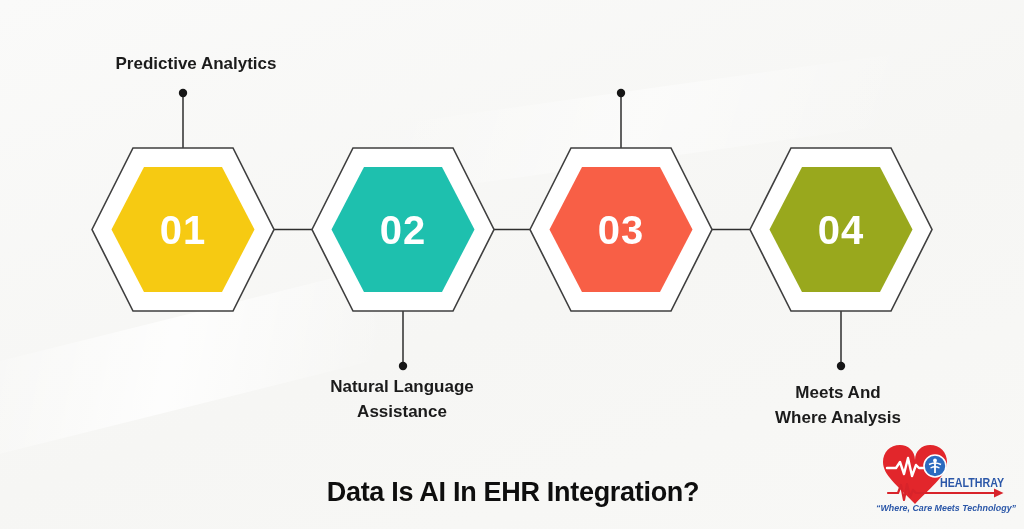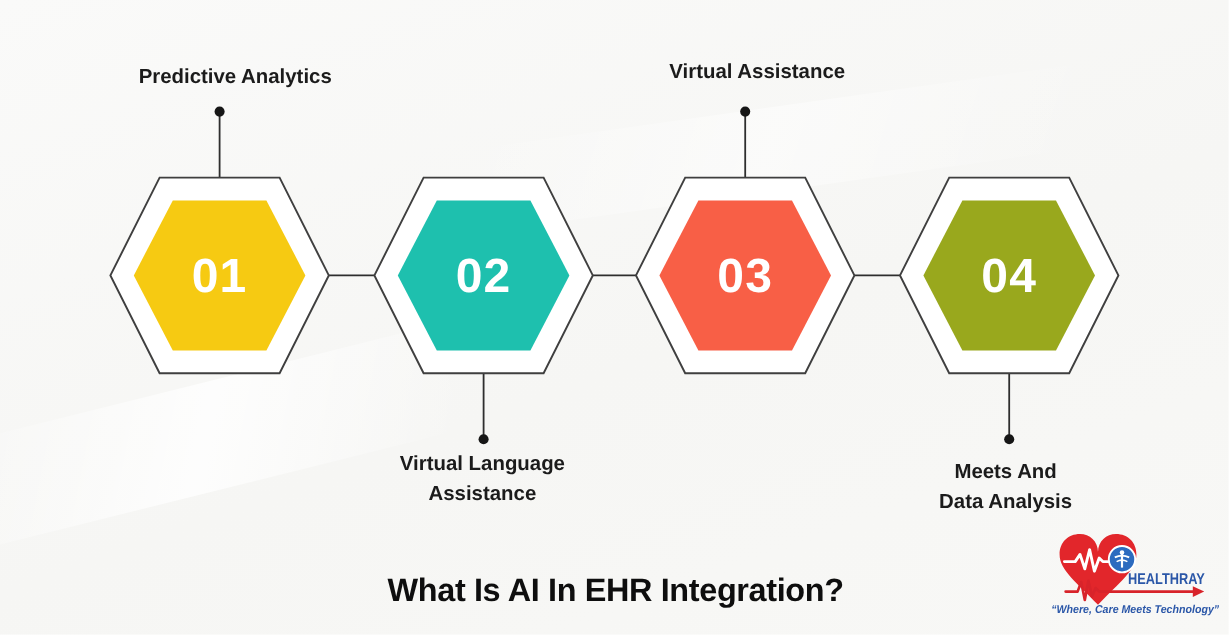--- a/index.html
+++ b/index.html
@@ -61,33 +61,30 @@
     <text class="hex-number" x="621" y="243.5" text-anchor="middle">03</text>
 
     <polygon points="750,229.5 791,148 891,148 932,229.5 891,311 791,311" fill="#ffffff" stroke="#3f3f3f" stroke-width="1.6"></polygon>
     <polygon points="769.5,229.5 802,167 880,167 912.5,229.5 880,292 802,292" fill="#99A81D"></polygon>
     <text class="hex-number" x="841" y="243.5" text-anchor="middle">04</text>
   </svg>
 
   <div class="step-label" style="left:196px;top:51px;">
     <span>Predictive Analytics</span>
   </div>
-  <div class="step-label" style="left:631px;top:47px;">
-    <span>Virtual Assistance</span>
-  </div>
   <div class="step-label" style="left:402px;top:374px;">
-    <span>Virtual Language</span><br>
+    <span>Natural Language</span><br>
     <span>Assistance</span>
   </div>
   <div class="step-label" style="left:838px;top:380px;">
     <span>Meets And</span><br>
-    <span>Data Analysis</span>
+    <span>Where Analysis</span>
   </div>
 
-  <div class="page-title">What Is AI In EHR Integration?</div>
+  <div class="page-title">Data Is AI In EHR Integration?</div>
 
   <svg class="logo" viewBox="0 0 152 82">
     <path d="M45,19 C45,10 38,4 30,4 C20,4 13,11 13,21 C13,34 27,44 45,63 C63,44 77,34 77,21 C77,11 70,4 60,4 C52,4 45,10 45,19 Z" fill="#E2262B"></path>
     <polyline points="17,27 26,27 30,21 34,33 38,17 42,35 46,24 49,27 56,27" fill="none" stroke="#ffffff" stroke-width="2.4" stroke-linejoin="round" stroke-linecap="round"></polyline>
     <circle cx="65" cy="25" r="11" fill="#2C6BBF" stroke="#ffffff" stroke-width="1.6"></circle>
     <circle cx="65" cy="19.5" r="1.9" fill="#ffffff"></circle>
     <rect x="64.1" y="20" width="1.8" height="12" fill="#ffffff"></rect>
     <path d="M59,23.5 Q65,20.5 71,23.5" fill="none" stroke="#ffffff" stroke-width="1.6"></path>
     <path d="M60.5,27 Q65,24.5 69.5,27" fill="none" stroke="#ffffff" stroke-width="1.3"></path>
     <text x="70" y="46" font-family="Liberation Sans, sans-serif" font-weight="700" font-size="13" fill="#2B57A8" textLength="64" lengthAdjust="spacingAndGlyphs">HEALTHRAY</text>

